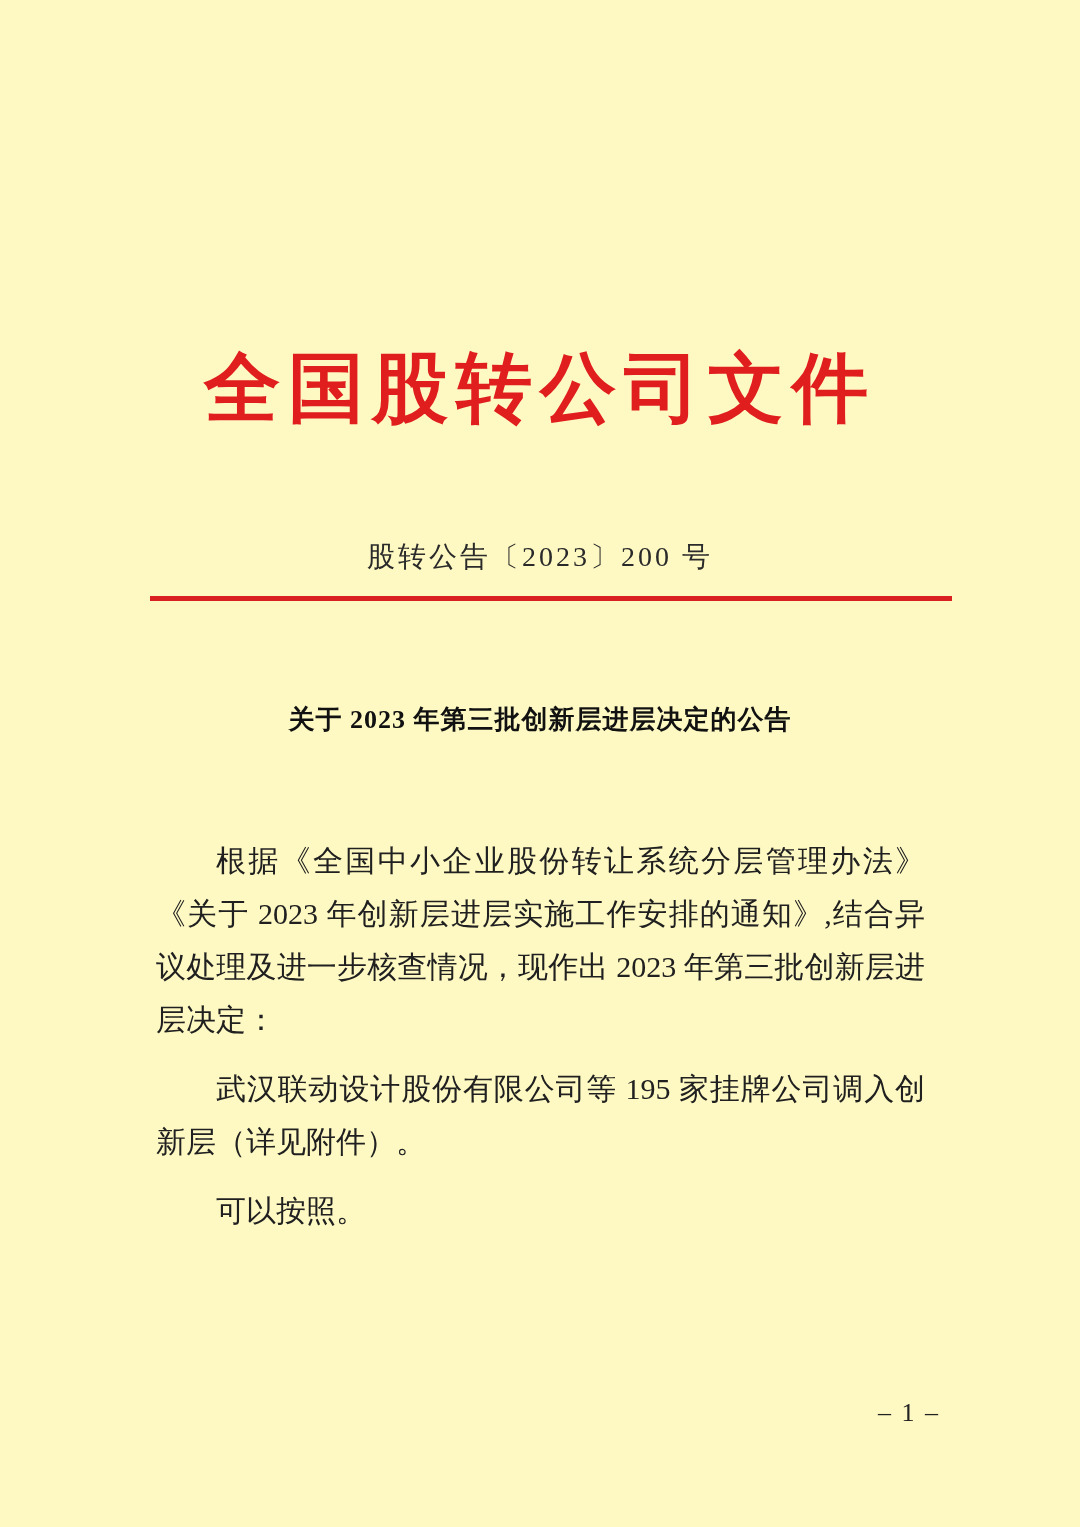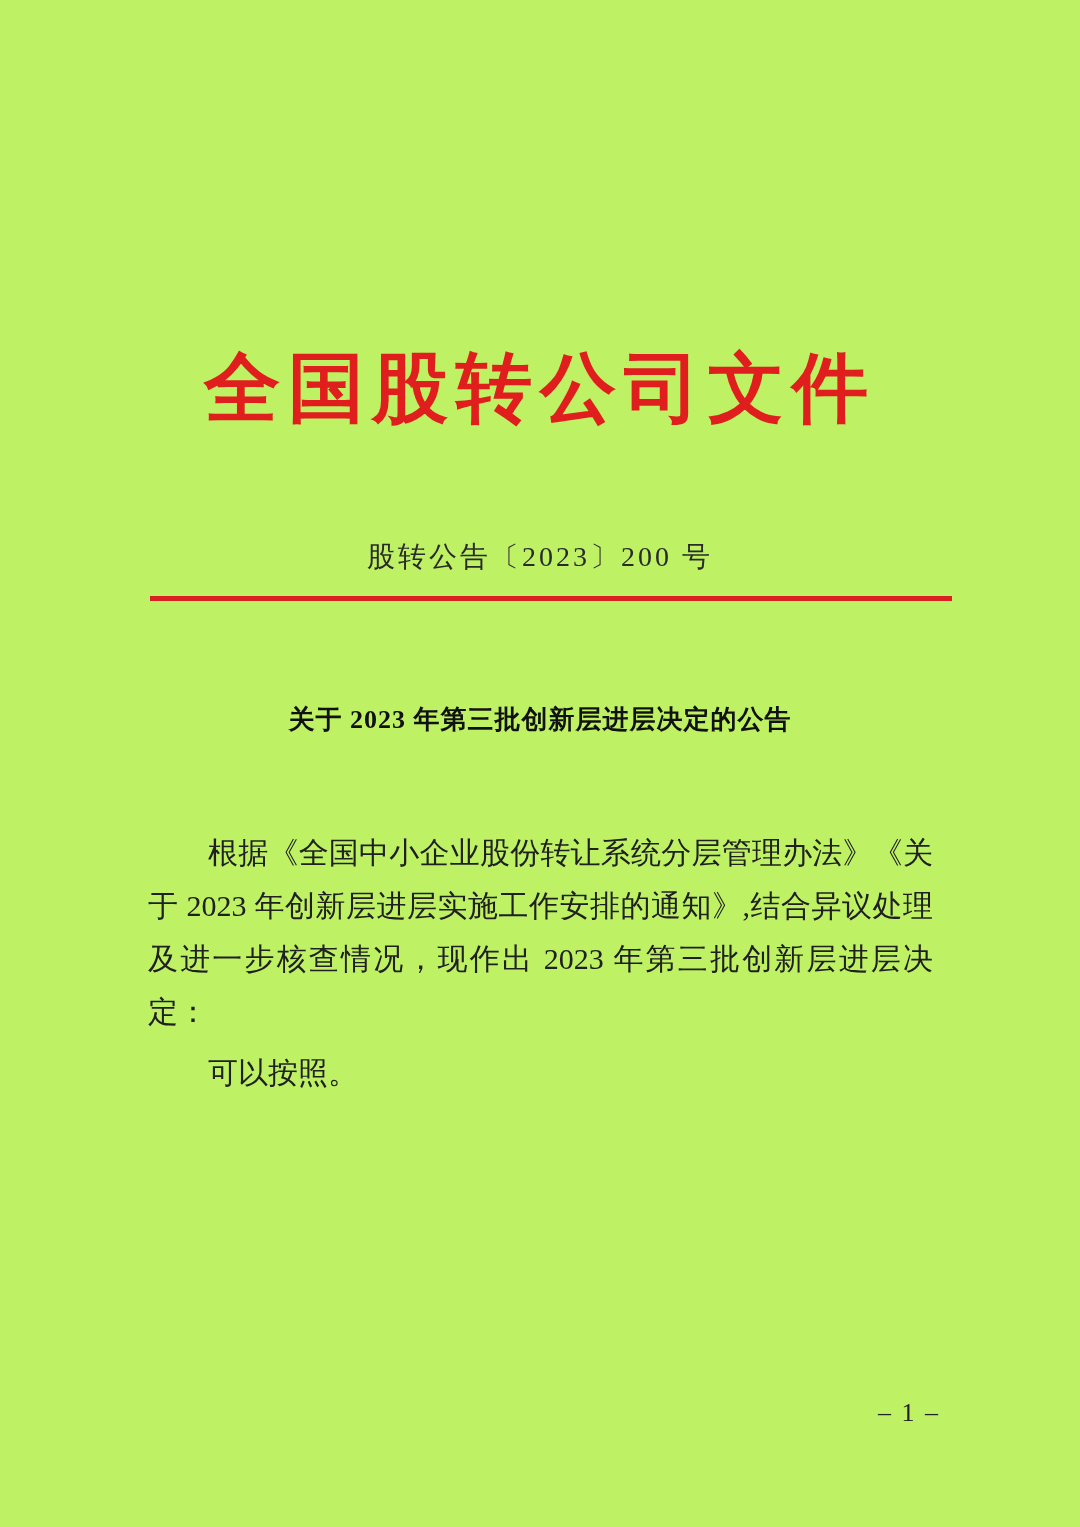--- a/index.html
+++ b/index.html
@@ -11,21 +11,21 @@
     height: 1527px;
     background: #ffffff;
     position: relative;
     font-family: "Liberation Serif", "DejaVu Serif", serif;
     color: #1b1b1b;
     overflow: hidden;
   }
   .page {
     position: absolute;
     inset: 0;
-    background: #bef264;
+    background: #fef9c3;
   }
   .masthead {
     position: absolute;
     top: 338px;
     left: 0;
     width: 100%;
     text-align: center;
     font-size: 76px;
     font-weight: 700;
     letter-spacing: 8px;
@@ -66,21 +66,21 @@
     position: absolute;
     top: 818px;
     left: 140px;
     width: 801px;
     font-size: 30px;
     line-height: 53px;
     text-align: justify;
     color: #202020;
   }
   .body-block p {
-    margin: 8px;
+    margin: 16px;
     text-indent: 2em;
   }
   .page-number {
     position: absolute;
     top: 1398px;
     left: 0;
     width: 100%;
     box-sizing: border-box;
     padding-right: 140px;
     text-align: right;
@@ -99,20 +99,21 @@
   <div class="doc-number">股转公告〔2023〕200 号</div>
 
   <div class="red-divider" style="background: rgb(217, 33, 33);"></div>
 
   <div class="doc-title">关于 2023 年第三批创新层进层决定的公告</div>
 
   <div class="body-block">
 
       <p>根据《全国中小企业股份转让系统分层管理办法》《关于 2023 年创新层进层实施工作安排的通知》,结合异议处理及进一步核查情况，现作出 2023 年第三批创新层进层决定：</p>
 
+      <p>武汉联动设计股份有限公司等 195 家挂牌公司调入创新层（详见附件）。</p>
 
 
       <p>可以按照。</p>
     </div>
 
   <div class="page-number">– 1 –</div>
 
 </div>
 
 </body></html>

